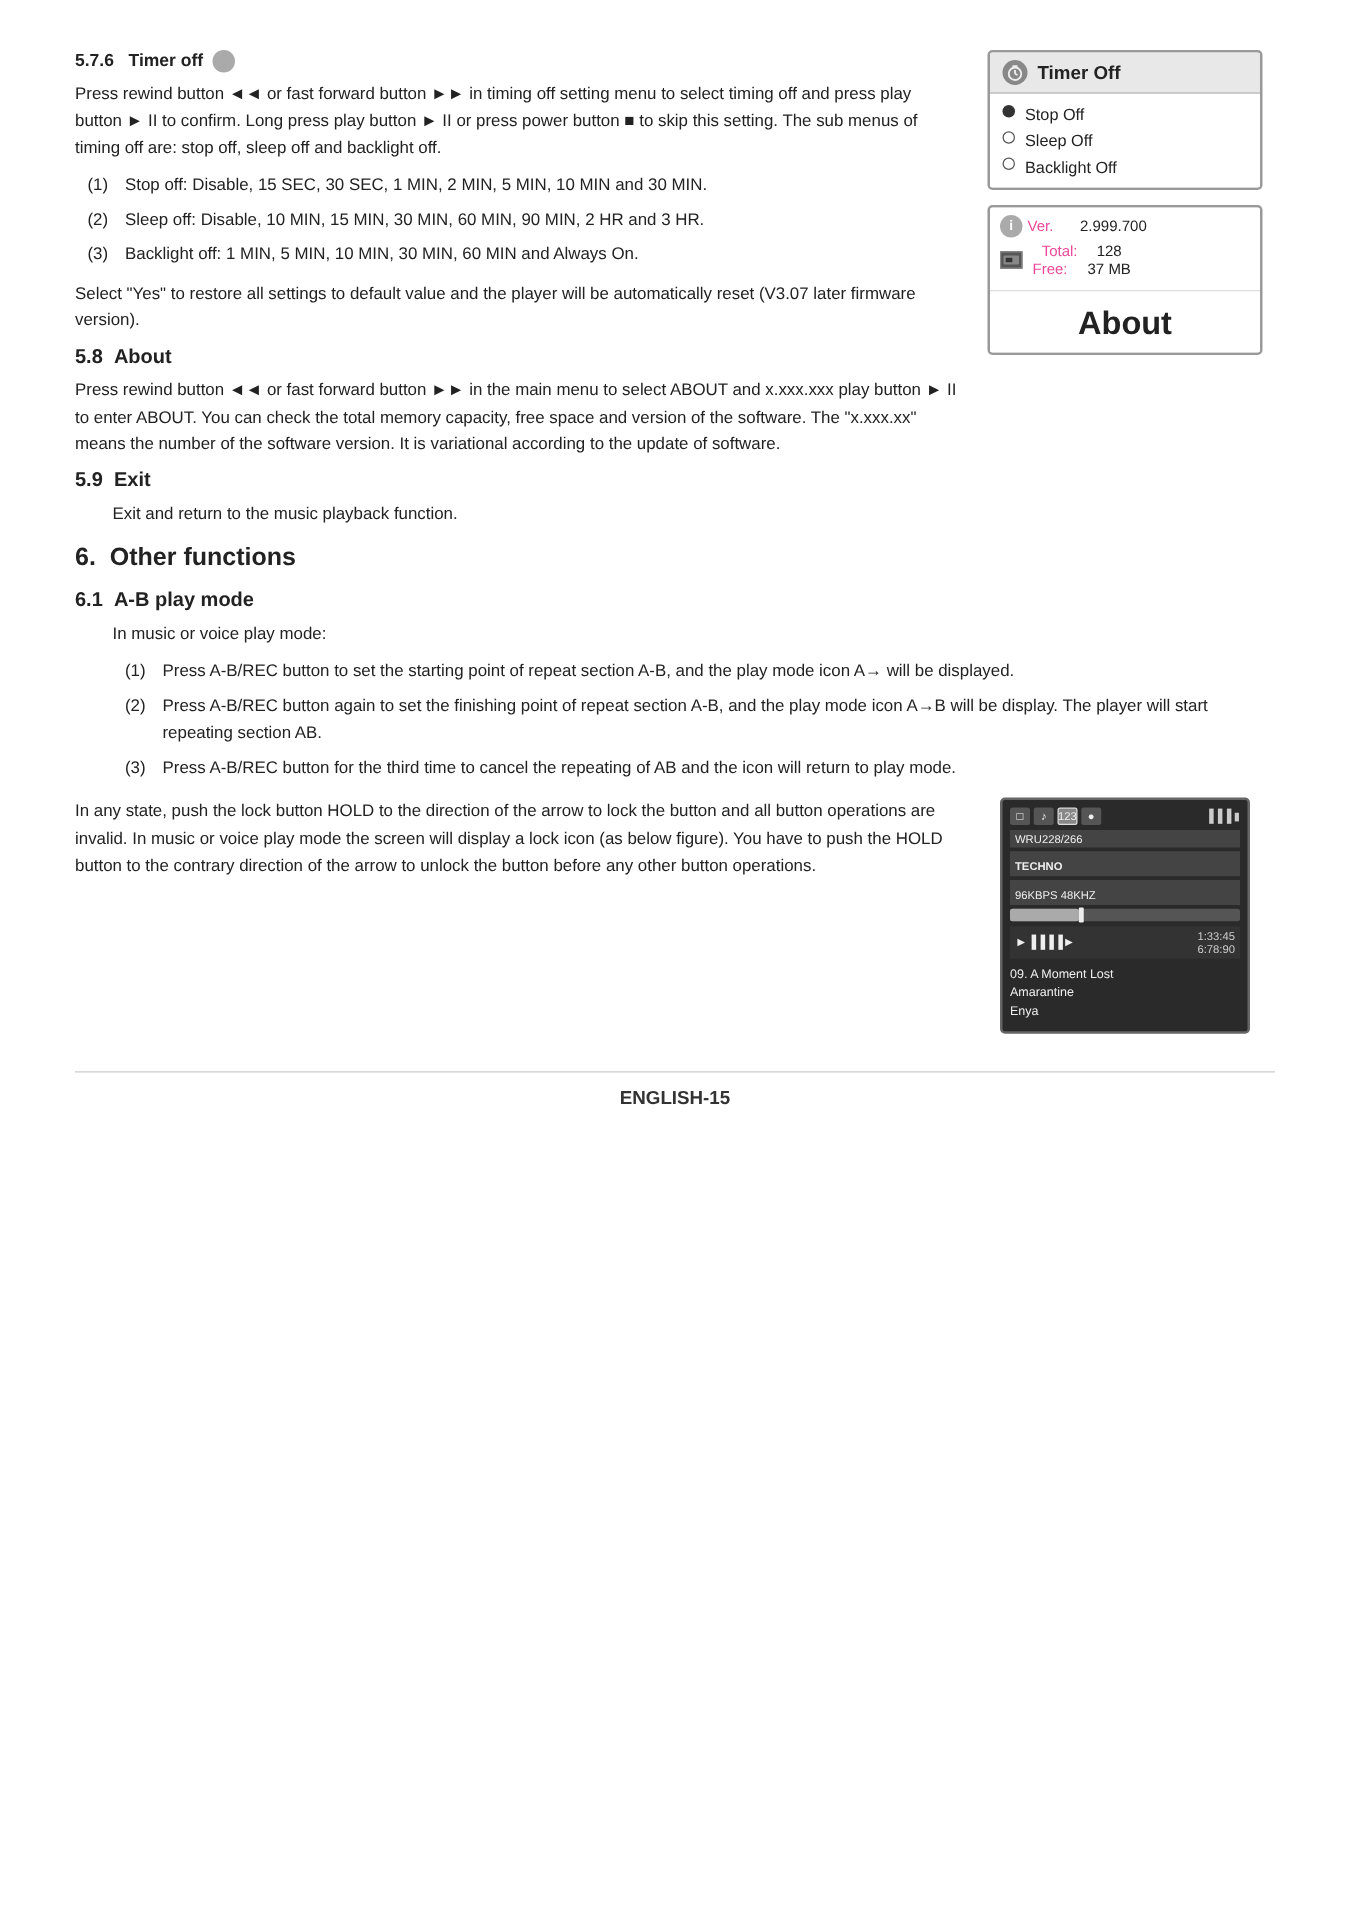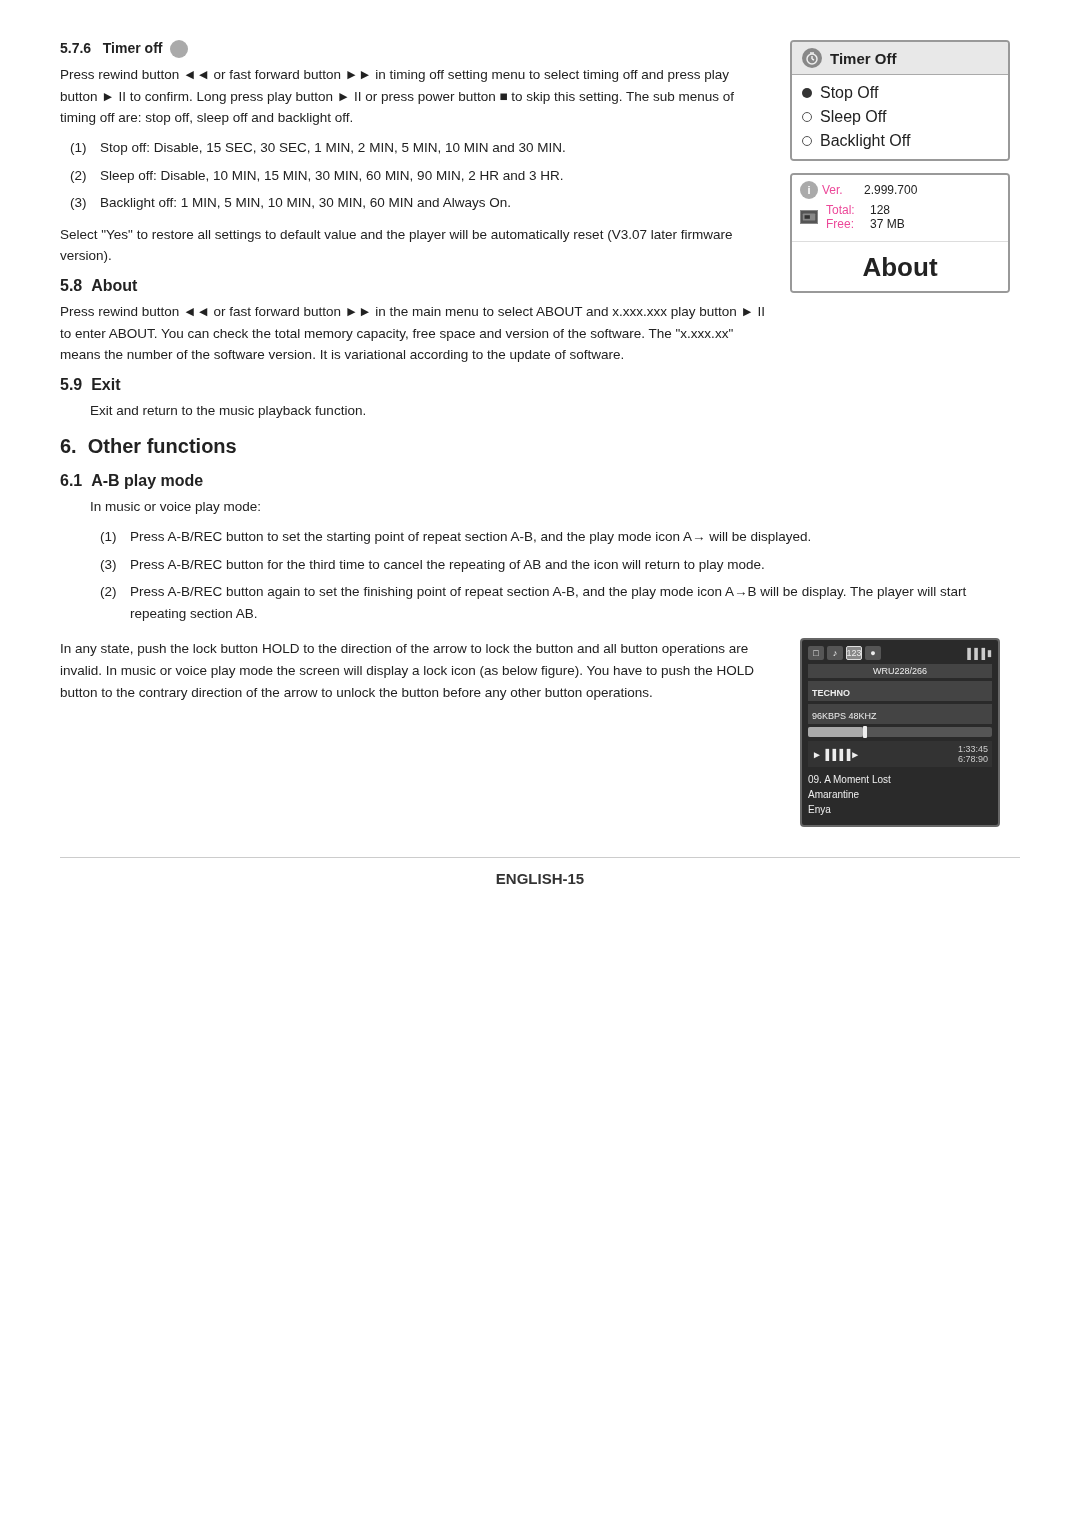--- a/index.html
+++ b/index.html
@@ -86,24 +86,23 @@
     .timer-icon svg {
       width: 14px;
       height: 14px;
     }
     .timer-panel-body {
       padding: 6px 10px;
       background: #fff;
     }
     .timer-menu-item {
       display: flex;
-      align-items: center;
       gap: 8px;
       padding: 3px 0;
-      font-size: 16px;
+      font-size: 13px;
     }
     .bullet-filled {
       width: 10px;
       height: 10px;
       border-radius: 50%;
       background: #333;
       flex-shrink: 0;
     }
     .bullet-empty {
       width: 10px;
@@ -207,21 +206,21 @@
       font-size: 10px;
       color: #ccc;
       display: flex;
       align-items: center;
       gap: 2px;
     }
     .device-genre-bar {
       background: #444;
       padding: 2px 4px;
       display: flex;
-      justify-content: center;
+      justify-content: flex-start;
       margin-bottom: 3px;
     }
     .device-genre-text {
       font-size: 9px;
       color: #eee;
     }
     .device-playback {
       background: #333;
       padding: 3px 4px;
       display: flex;
@@ -358,21 +357,21 @@
             <span class="about-info-value">2.999.700</span>
           </div>
           <div class="about-info-row">
             <span class="about-info-icon2" style="width:18px;height:14px;background:#555;border:1px solid #888;">
               <svg viewBox="0 0 18 14" width="18" height="14">
                 <rect x="2" y="3" width="14" height="8" fill="#888" rx="1"></rect>
                 <rect x="4" y="5" width="6" height="4" fill="#333"></rect>
               </svg>
             </span>
             <div style="display:flex;flex-direction:column;margin-left:4px;">
-              <div style="display:flex;gap:6px;align-items:center;">
+              <div style="display:flex;gap:6px;align-items:center;justify-content:center;">
                 <span class="about-info-label">Total:</span>
                 <span class="about-info-value">128</span>
               </div>
               <div style="display:flex;gap:6px;align-items:center;">
                 <span class="about-info-label">Free:</span>
                 <span class="about-info-value"><span>37</span> <span>MB</span></span>
               </div>
             </div>
           </div>
         </div>
@@ -395,22 +394,22 @@
     </div>
   </div>
 
   <div style="margin-bottom:14px;">
     <div class="section-heading">
       <span>6.1</span>&nbsp;&nbsp;<span>A-B play mode</span>
     </div>
     <p class="indent">In music or voice play mode:</p>
     <ol class="custom-list" style="padding-left:60px;">
       <li data-num="(1)">Press A-B/REC button to set the starting point of repeat section A-B, and the play mode icon A→ will be displayed.</li>
+      <li data-num="(2)">Press A-B/REC button again to set the finishing point of repeat section A-B, and the play mode icon A→B will be display. The player will start repeating section AB.</li>
       <li data-num="(3)">Press A-B/REC button for the third time to cancel the repeating of AB and the icon will return to play mode.</li>
-      <li data-num="(2)">Press A-B/REC button again to set the finishing point of repeat section A-B, and the play mode icon A→B will be display. The player will start repeating section AB.</li>
     </ol>
   </div>
 
   <div class="two-col-layout">
     <div class="main-text">
       <p>In any state, push the lock button HOLD to the direction of the arrow to lock the button and all button operations are invalid. In music or voice play mode the screen will display a lock icon (as below figure). You have to push the HOLD button to the contrary direction of the arrow to unlock the button before any other button operations.</p>
     </div>
     <div style="width:220px;flex-shrink:0;">
 
       <div class="device-panel">

